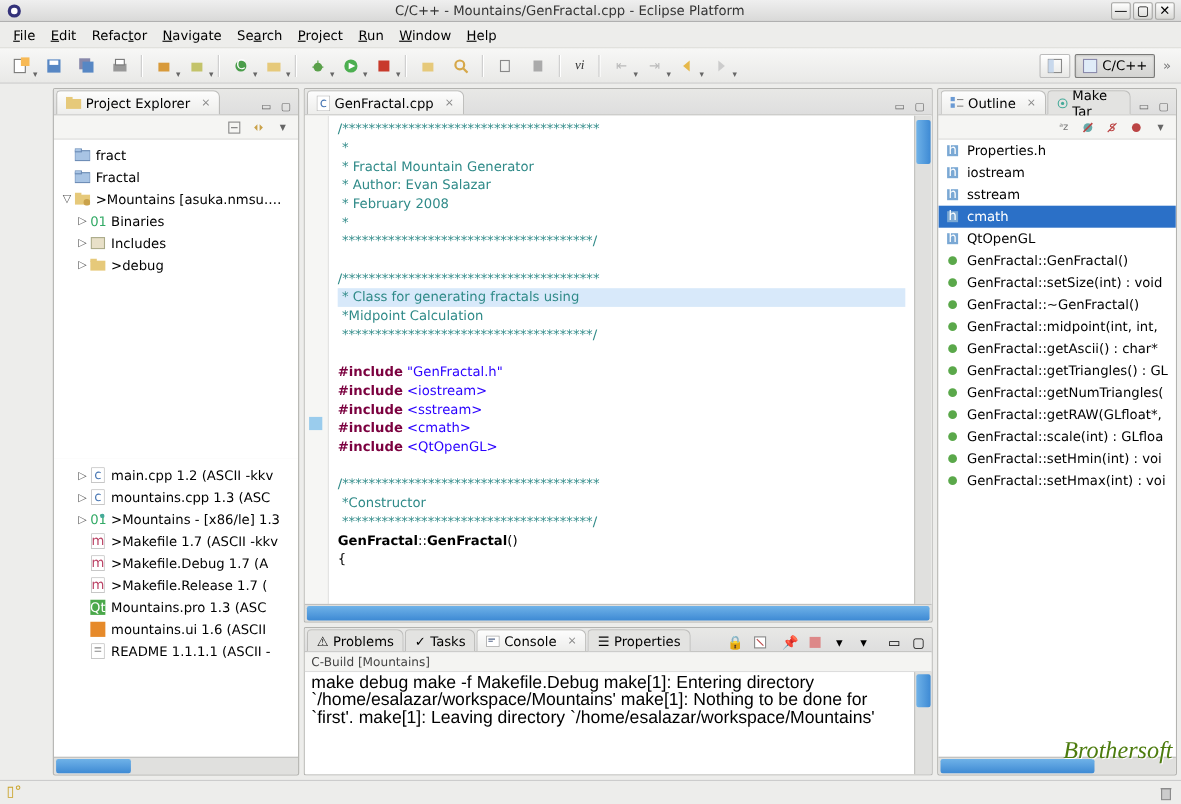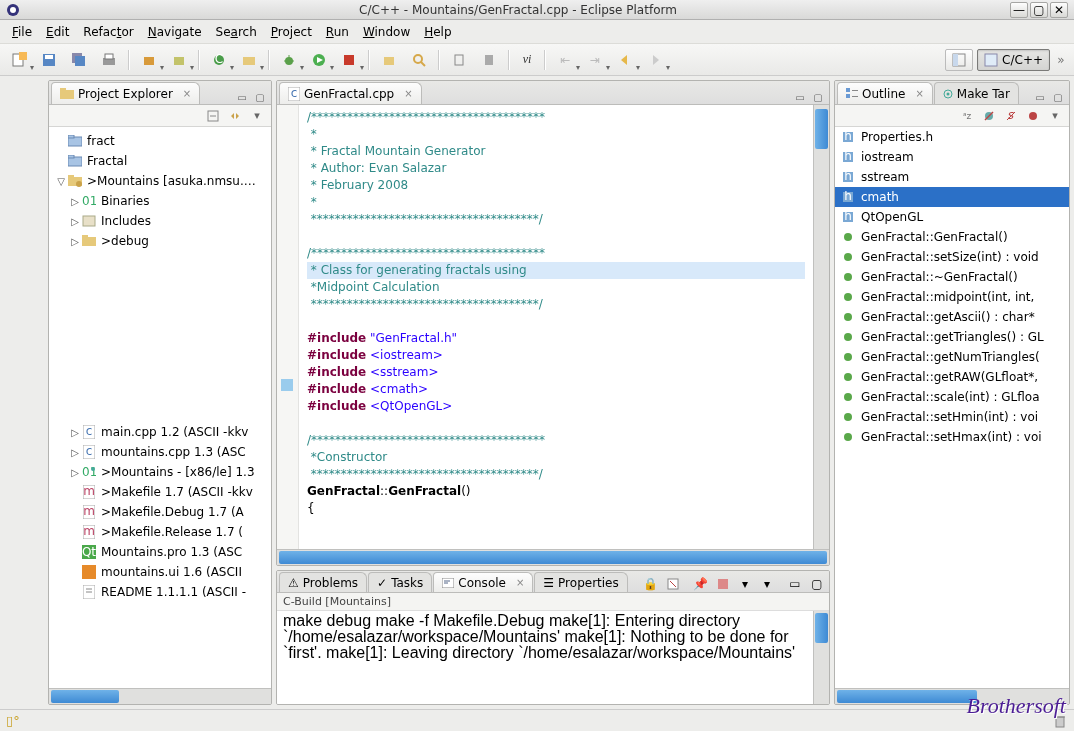--- a/index.html
+++ b/index.html
@@ -54,21 +54,21 @@
 .outline-list .oitem { height: 20px; display: flex; align-items: center; padding: 0 6px; gap: 6px; white-space: nowrap; cursor: pointer; }
 .outline-list .oitem.selected { background: #2b70c7; color: #fff; }
 .oitem .oico { width: 14px; height: 14px; display: inline-flex; align-items: center; justify-content: center; font-size: 10px; }
 .console-tabs { height: 22px; display: flex; align-items: flex-end; background: linear-gradient(#e8e8e6,#dedede); border-bottom: 1px solid #bcbcba; padding-left: 2px; }
 .console-tabs .tab { height: 20px; font-size: 11px; }
 .console-toolbar { margin-left: auto; display: flex; align-items: center; gap: 6px; padding: 0 4px; }
 .console-toolbar span { width: 16px; height: 16px; display: inline-flex; align-items: center; justify-content: center; cursor: pointer; }
 .console-body { flex: 1; background: #fff; font-family: Liberation Sans, sans-serif; font-size: 16px; padding: 2px 6px; overflow: hidden; position: relative; line-height: 16px; }
 .console-title { font-size: 11px; color: #444; padding: 2px 6px; background: #f4f4f2; border-bottom: 1px solid #ddd; }
 .statusbar { height: 22px; border-top: 1px solid #ccc; background: #ededeb; display: flex; align-items: center; padding: 0 6px; }
-.watermark { position: absolute; right: 8px; bottom: 12px; font-style: italic; color: #4c1d95; font-size: 22px; pointer-events: none; text-shadow: 1px 1px 0 #fff; font-family: Georgia, serif; }
+.watermark { position: absolute; right: 8px; bottom: 36px; font-style: italic; color: #4d7c0f; font-size: 22px; pointer-events: none; text-shadow: 1px 1px 0 #fff; font-family: Georgia, serif; }
 svg { display: block; }
 </style>
 </head>
 <body>
 
 <div class="titlebar">
   <span class="appicon">
     <svg width="14" height="14">
         <circle cx="7" cy="7" r="6" fill="#34327a"></circle>
         <circle cx="7" cy="7" r="3" fill="#fff"></circle>
@@ -498,21 +498,21 @@
 make[1]: Entering directory `/home/esalazar/workspace/Mountains'
 make[1]: Nothing to be done for `first'.
 make[1]: Leaving directory `/home/esalazar/workspace/Mountains'</div>
         <div class="vscroll">
             <div class="thumb" style="top:2px;height:30px"></div>
           </div>
       </div>
     </div>
   </div>
 
-  <div class="panel" style="width:236px;">
+  <div class="panel" style="width:218px;">
     <div class="tabrow">
       <div class="tab">
           <span>
             <svg width="12" height="12">
               <rect x="0" y="0" width="4" height="4" fill="#6a9ad4"></rect>
               <rect x="6" y="2" width="6" height="1" fill="#888"></rect>
               <rect x="0" y="6" width="4" height="4" fill="#6a9ad4"></rect>
               <rect x="6" y="8" width="6" height="1" fill="#888"></rect>
             </svg>
           </span>

